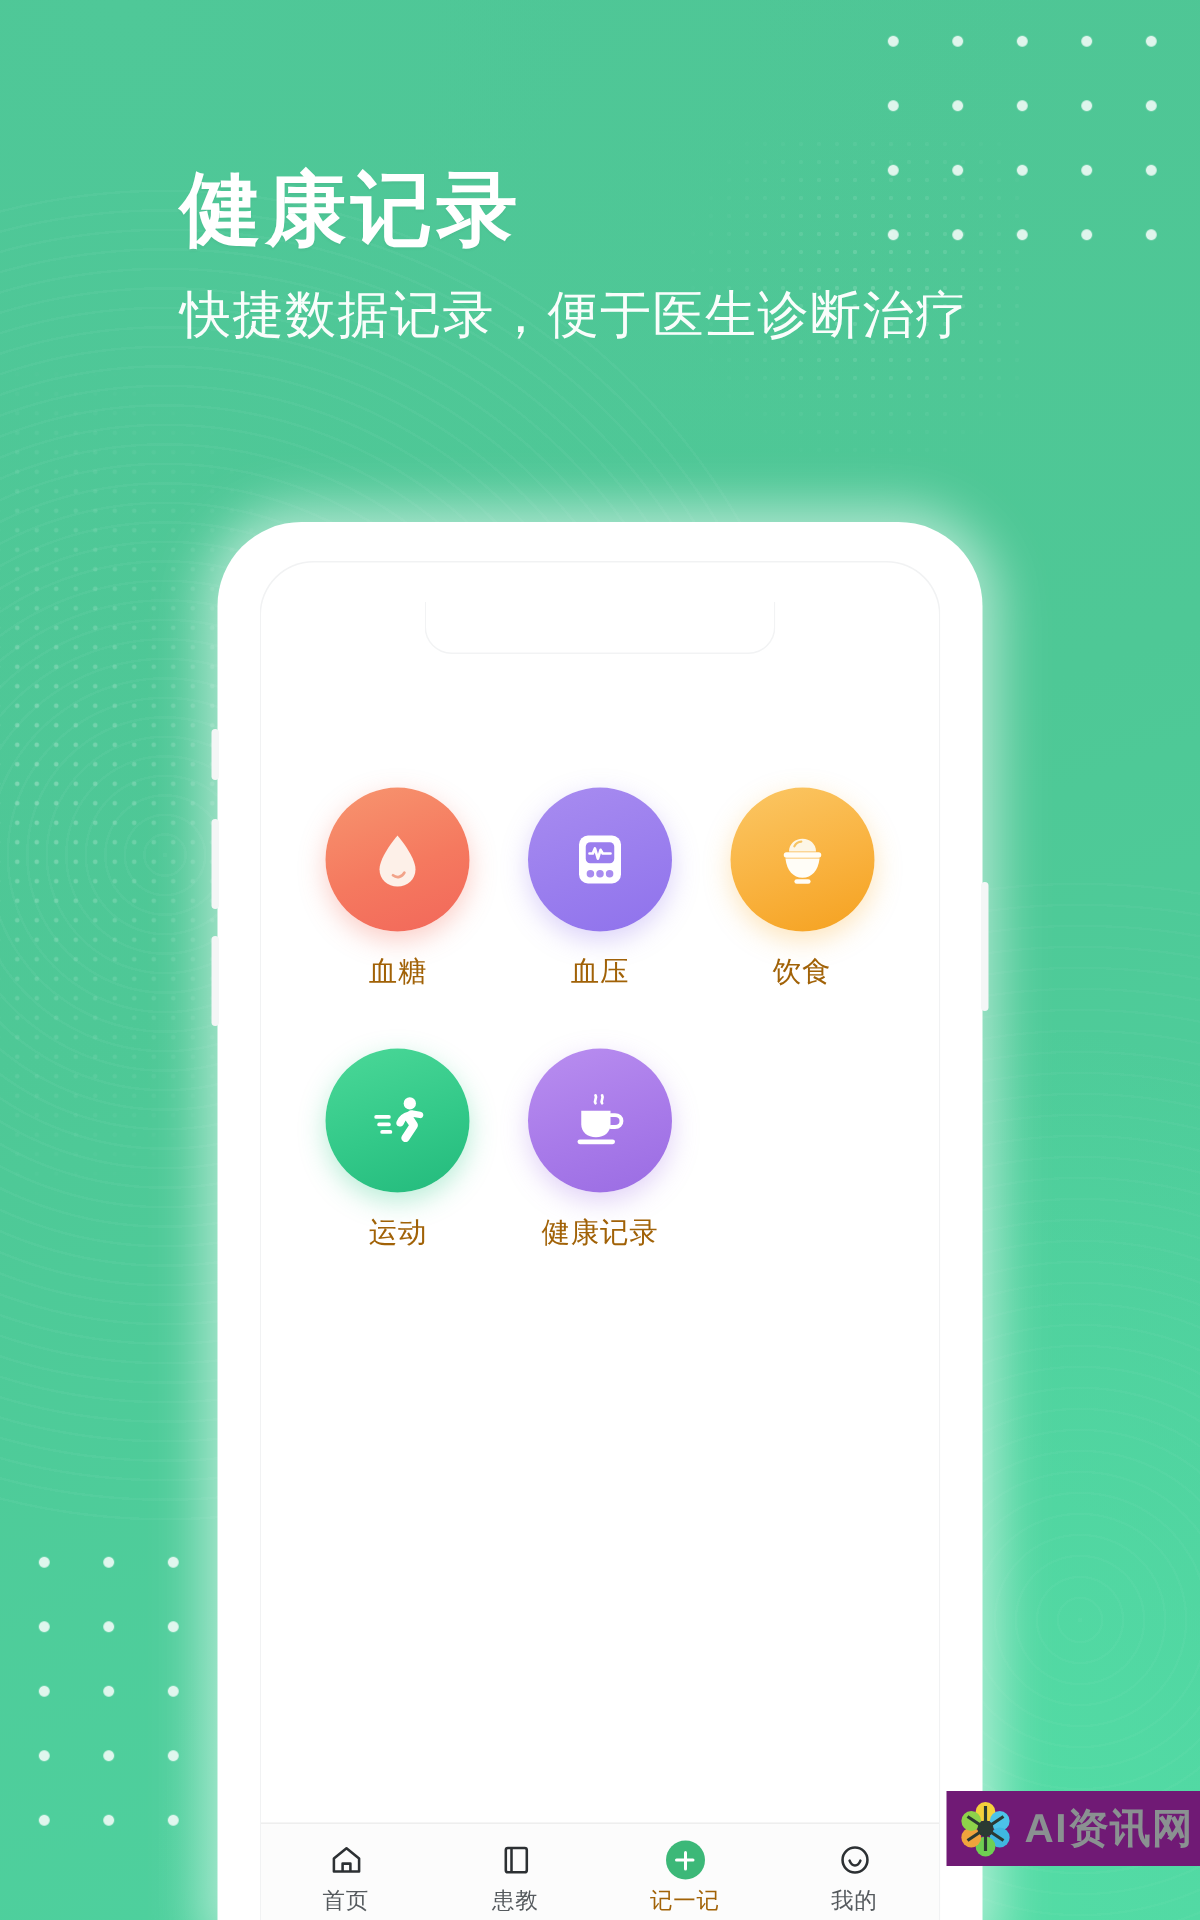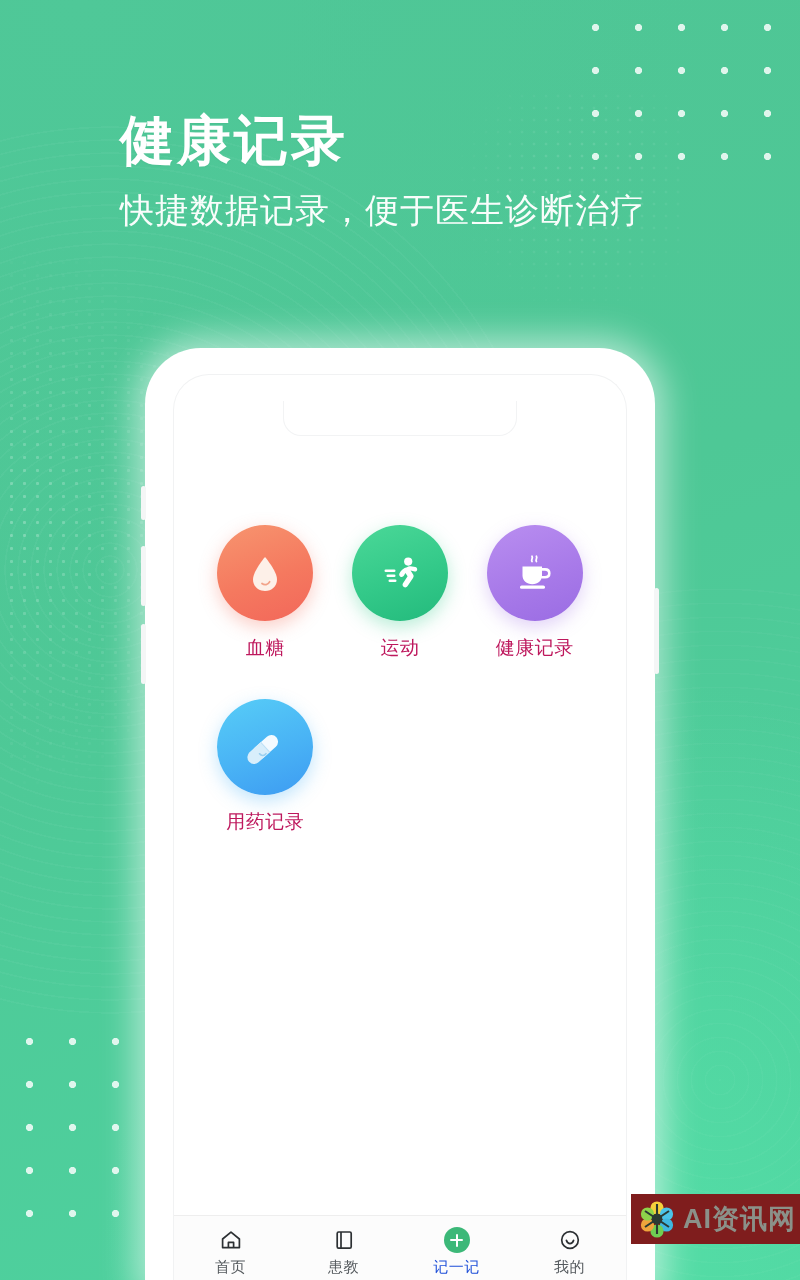--- a/index.html
+++ b/index.html
@@ -204,21 +204,21 @@
     height: 96px;
     border-radius: 50%;
     display: flex;
     align-items: center;
     justify-content: center;
     position: relative;
   }
   .tile-label {
     margin-top: 14px;
     font-size: 19px;
-    color: #be185d;
+    color: #a16207;
     letter-spacing: .5px;
     white-space: nowrap;
   }
 
   
   .g-blood  { background: linear-gradient(160deg,#f7956f 0%,#f5795f 55%,#f2675a 100%); box-shadow: 0 6px 18px rgba(242,110,92,0.34); }
   .g-press  { background: linear-gradient(160deg,#a88cf0 0%,#9a7eee 55%,#8f72ec 100%); box-shadow: 0 6px 18px rgba(150,122,236,0.34); }
   .g-bmi    { background: linear-gradient(160deg,#4fc4f7 0%,#3fa8f5 55%,#2f8ff2 100%); box-shadow: 0 6px 18px rgba(63,168,245,0.34); }
   .g-hba1c  { background: linear-gradient(160deg,#fa72c6 0%,#f755b6 55%,#f23fa8 100%); box-shadow: 0 6px 18px rgba(247,85,182,0.34); }
   .g-diet   { background: linear-gradient(160deg,#fbc765 0%,#f9b23f 55%,#f5a11f 100%); box-shadow: 0 6px 18px rgba(249,178,63,0.34); }
@@ -255,21 +255,21 @@
     display: flex;
     align-items: center;
     justify-content: center;
   }
   .tab-label {
     font-size: 15px;
     color: #555a5e;
     letter-spacing: .5px;
     font-family: Liberation Mono, monospace;
   }
-  .tab.active .tab-label { color: #1d4ed8; }
+  .tab.active .tab-label { color: #a16207; }
   .tab-plus {
     width: 26px;
     height: 26px;
     border-radius: 50%;
     background: #3cb878;
     display: flex;
     align-items: center;
     justify-content: center;
   }
   .tab-plus span {
@@ -291,21 +291,21 @@
   
   .watermark {
     position: absolute;
     right: 0;
     bottom: 36px;
     height: 50px;
     display: flex;
     align-items: center;
     gap: 6px;
     padding: 0 4px 0 6px;
-    background: #7f1d1d;
+    background: #701a75;
     box-sizing: border-box;
   }
   .wm-logo { width: 40px; height: 40px; position: relative; flex: none; }
   .wm-text {
     font-size: 27px;
     font-weight: bold;
     color: #8d9e95;
     letter-spacing: 1px;
     line-height: 1;
     white-space: nowrap;
@@ -344,23 +344,48 @@
         <div class="tile">
           <div class="tile-circle g-blood">
             <svg width="48" height="48" viewBox="0 0 48 48">
               <path d="M24 8 C24 8 36 22 36 30.5 C36 37.4 30.6 42 24 42 C17.4 42 12 37.4 12 30.5 C12 22 24 8 24 8 Z" fill="#FDF0E8"></path>
               <path d="M21 34.5 C23.6 36.6 27 35.8 28.6 32.8" stroke="#F2A389" stroke-width="1.8" fill="none" stroke-linecap="round"></path>
             </svg>
           </div>
           <div class="tile-label">血糖</div>
         </div>
 
-
-
-
+        <div class="tile">
+          <div class="tile-circle g-press">
+            <svg width="48" height="48" viewBox="0 0 48 48">
+              <rect x="10" y="8" width="28" height="32" rx="6" fill="#FFFFFF"></rect>
+              <rect x="14.5" y="12.5" width="19" height="14" rx="3" fill="#9A7EEE"></rect>
+              <path d="M17 20 L19.2 20 L20.6 16.6 L22.6 23.4 L24.4 17.6 L25.8 20 L31 20" stroke="#FFFFFF" stroke-width="1.8" fill="none" stroke-linecap="round" stroke-linejoin="round"></path>
+              <circle cx="17.6" cy="33.5" r="2.5" fill="#A88CF0"></circle>
+              <circle cx="24" cy="33.5" r="2.5" fill="#A88CF0"></circle>
+              <circle cx="30.4" cy="33.5" r="2.5" fill="#A88CF0"></circle>
+            </svg>
+          </div>
+          <div class="tile-label">血压</div>
+        </div>
+
+
+
+        <div class="tile">
+          <div class="tile-circle g-diet">
+            <svg width="48" height="48" viewBox="0 0 48 48">
+              <path d="M15 18.6 C15 13.8 19 10.2 24 10.2 C29 10.2 33 13.8 33 18.6 Z" fill="#FDF6E6"></path>
+              <path d="M18.6 15.2 C19.6 13.3 21.3 12.2 23.2 12.1" stroke="#F6C464" stroke-width="1.5" fill="none" stroke-linecap="round"></path>
+              <rect x="11.5" y="19.2" width="25" height="3.6" rx="1.8" fill="#FFFDF7"></rect>
+              <path d="M12.6 23.4 L35.4 23.4 C34.4 31.6 30.2 36.2 24 36.2 C17.8 36.2 13.6 31.6 12.6 23.4 Z" fill="#FFFDF7"></path>
+              <rect x="18.6" y="37.1" width="10.8" height="3.1" rx="1.55" fill="#FFFDF7"></rect>
+            </svg>
+          </div>
+          <div class="tile-label">饮食</div>
+        </div>
 
         <div class="tile">
           <div class="tile-circle g-sport">
             <svg width="48" height="48" viewBox="0 0 48 48">
               <circle cx="32.2" cy="12.6" r="4.1" fill="#FFFFFF"></circle>
               <path d="M31 18.2 C27.6 19 25 21.2 23.4 24.6 C22.8 26 23.4 27.4 24.8 27.9 C26.1 28.4 27.3 27.8 28 26.6 L29.4 24 L31.6 27.2 L27 34.2 C26.1 35.6 26.5 37.2 27.9 38 C29.2 38.8 30.7 38.4 31.6 37.1 L37 29 C37.8 27.8 37.8 26.6 37.1 25.5 L34.6 21.6 L38.6 22.4 C39.9 22.7 41 21.9 41.2 20.7 C41.4 19.4 40.6 18.3 39.3 18.1 L34.6 17.3 C33.4 17.1 32.2 17.1 31 18.2 Z" fill="#FFFFFF"></path>
               <rect x="8.5" y="20.4" width="11" height="2.5" rx="1.25" fill="#FFFFFF"></rect>
               <rect x="10.5" y="25.4" width="9" height="2.5" rx="1.25" fill="#FFFFFF"></rect>
               <rect x="12.5" y="30.4" width="8" height="2.5" rx="1.25" fill="#FFFFFF"></rect>
             </svg>
@@ -374,33 +399,20 @@
               <path d="M21 12.5 C19.6 10.6 22.4 9.4 21 7.2" stroke="#FFFFFF" stroke-width="1.8" fill="none" stroke-linecap="round"></path>
               <path d="M25.4 12.5 C24 10.6 26.8 9.4 25.4 7.2" stroke="#FFFFFF" stroke-width="1.8" fill="none" stroke-linecap="round"></path>
               <path d="M11.5 17.5 L31 17.5 L31 26.5 C31 31.6 27 35.2 21.3 35.2 C15.6 35.2 11.5 31.6 11.5 26.5 Z" fill="#FFFFFF"></path>
               <path d="M31.2 20.4 L34 20.4 C36.6 20.4 38.3 22 38.3 24.3 C38.3 26.7 36.6 28.3 34 28.3 L31.2 28.3" stroke="#FFFFFF" stroke-width="2.6" fill="none" stroke-linecap="round"></path>
               <rect x="9" y="36.6" width="25" height="3.2" rx="1.6" fill="#FFFFFF"></rect>
             </svg>
           </div>
           <div class="tile-label">健康记录</div>
         </div>
 
-        <div class="tile">
-          <div class="tile-circle g-med">
-            <svg width="48" height="48" viewBox="0 0 48 48">
-              <g transform="rotate(-42 24 24)">
-                <rect x="9" y="17.6" width="30" height="13.4" rx="6.7" fill="#F3FAFF"></rect>
-                <path d="M24 17.6 L9 17.6 A6.7 6.7 0 0 0 9 31 L24 31 Z" fill="#D8EEFB"></path>
-                <path d="M24 17.6 L24 31" stroke="#BCDFF5" stroke-width="1.1"></path>
-              </g>
-              <path d="M18.6 30.8 C20.4 33.2 23.4 33 25 30.6" stroke="#9ACFEF" stroke-width="1.7" fill="none" stroke-linecap="round"></path>
-            </svg>
-          </div>
-          <div class="tile-label">用药记录</div>
-        </div>
 
       </div>
 
       <div class="tabbar">
 
         <div class="tab">
           <div class="tab-ico">
             <svg width="24" height="24" viewBox="0 0 24 24">
               <path d="M3.6 11 L12 4.2 L20.4 11 L20.4 19.6 L3.6 19.6 Z" fill="none" stroke="#2c3033" stroke-width="1.7" stroke-linejoin="round"></path>
               <path d="M9.4 19.6 L9.4 14.4 L14.6 14.4 L14.6 19.6" fill="none" stroke="#2c3033" stroke-width="1.7" stroke-linejoin="round"></path>

